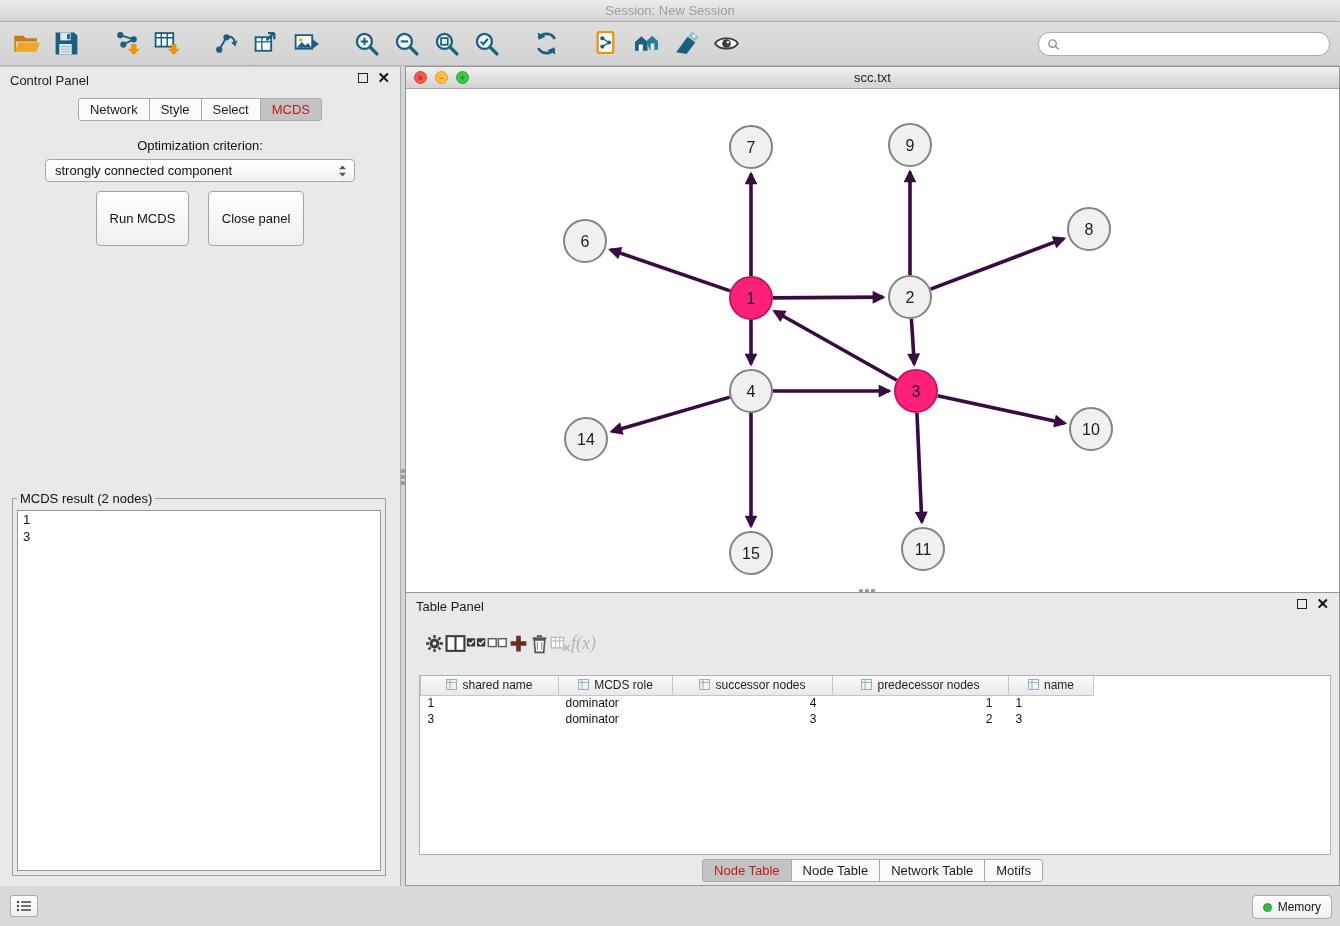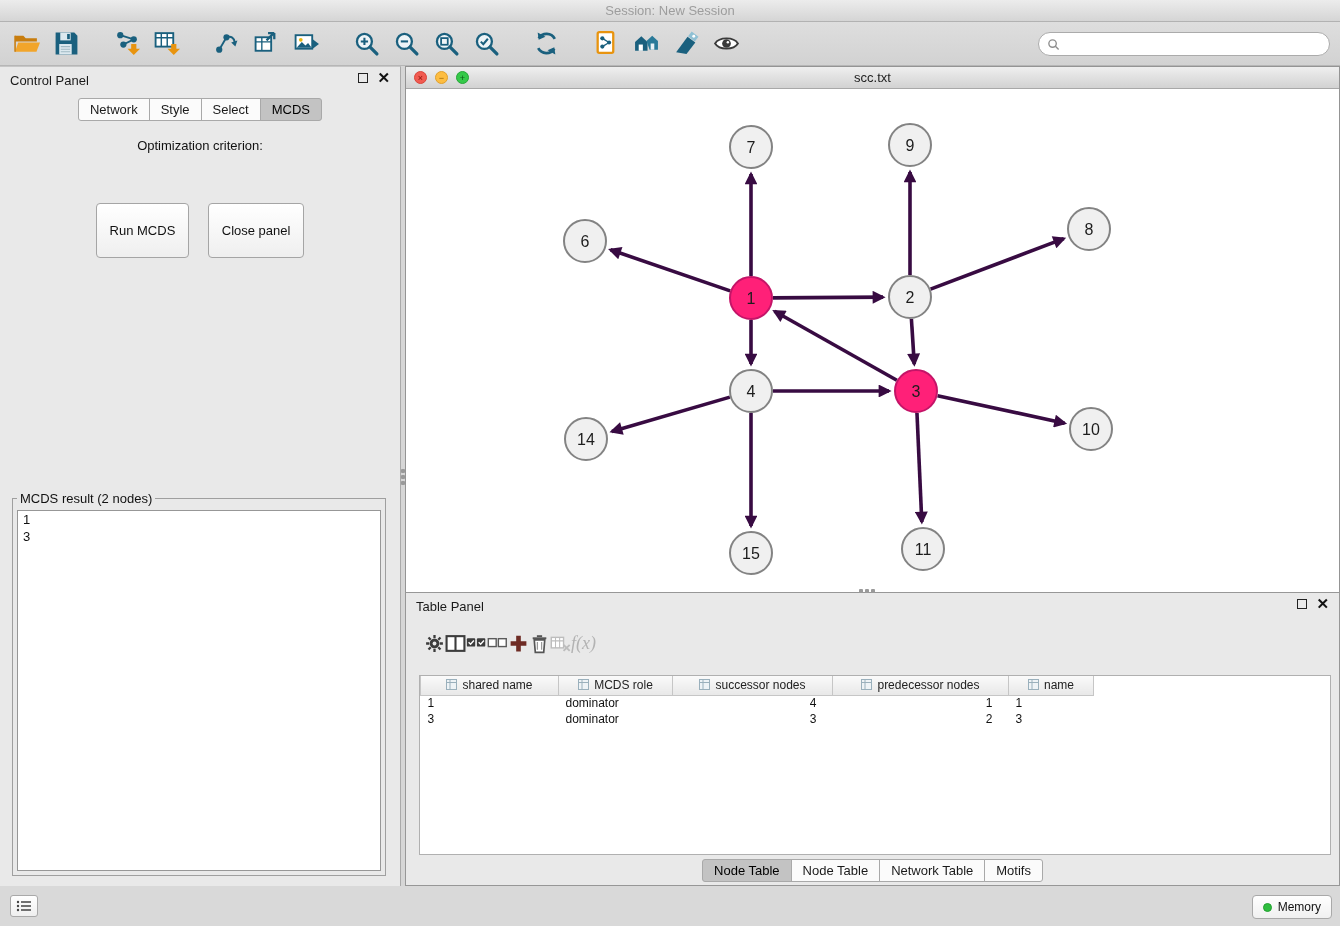--- a/index.html
+++ b/index.html
@@ -45,37 +45,37 @@
   }
   .panel-btns { position:absolute; right:10px; top:6px; display:flex; align-items:center; gap:9px; }
   .float-ico { width:10px; height:10px; border:1.6px solid #222; display:inline-block; }
   .close-ico { font-size:15px; font-weight:bold; color:#111; line-height:10px; }
   .tab {
     display:inline-block; padding:3px 11px; font-size:13px; color:#1a1a1a;
     background:#fbfbfb; border:1px solid #a9a9a9; margin-left:-1px; cursor:default;
   }
   .tab:first-child { margin-left:0; border-radius:3px 0 0 3px; }
   .tab:last-child  { border-radius:0 3px 3px 0; }
-  .tab.active { background:#c3c3c3; color:#000000; }
+  .tab.active { background:#c3c3c3; color:#b91c1c; }
   
   .control-panel {
     position:absolute; left:0; top:66px; width:401px; height:820px;
     background:#e9e9e9; border-right:1px solid #a9a9a9; border-top:1px solid #c6c6c6;
   }
   .cp-tabs { position:absolute; top:31px; left:0; right:0; text-align:center; }
   .opt-label { position:absolute; top:71px; left:0; right:0; text-align:center; font-size:13px; }
   .select {
     position:absolute; top:92px; left:45px; width:310px; height:23px;
     background:linear-gradient(#ffffff,#f2f2f2); border:1px solid #a5a5a5; border-radius:4px;
     display:flex; align-items:center; font-size:13px; padding-left:9px; cursor:default;
   }
   .select-arrows { margin-left:auto; padding-right:6px; display:flex; }
   .btn-row { position:absolute; top:124px; left:0; right:0; text-align:center; }
   .btn {
-    font-size:13px; font-family:inherit; color:#111; padding:19px 13px; margin:12px 7px;
+    font-size:13px; font-family:inherit; color:#111; padding:19px 13px; margin:0 7px;
     background:linear-gradient(#ffffff,#efefef); border:1px solid #a5a5a5; border-radius:4px; cursor:default;
   }
   .result-box {
     position:absolute; left:12px; right:14px; top:424px; bottom:10px;
     border:1px solid #9f9f9f; margin:0; padding:4px;
   }
   .result-box legend { font-size:13px; padding:0 3px; }
   .result-list { width:100%; height:100%; background:#fff; border:1px solid #979797; overflow:auto; }
   .result-line { font-size:13px; line-height:17px; padding-left:5px; }
   
@@ -335,20 +335,29 @@
 <div class="control-panel">
   <div class="panel-header">
     <span>Control Panel</span>
     <span class="panel-btns">
       <span class="float-ico"></span>
       <span class="close-ico">✕</span>
     </span>
   </div>
   <div class="cp-tabs" id="cp-tabs"><span class="tab">Network</span><span class="tab">Style</span><span class="tab">Select</span><span class="tab active">MCDS</span></div>
   <div class="opt-label">Optimization criterion:</div>
+  <div class="select">
+    <span>strongly connected component</span>
+    <span class="select-arrows">
+      <svg width="11" height="14" viewBox="0 0 11 14">
+          <path d="M2 5.2l3.5-3.7L9 5.2z" fill="#555"></path>
+          <path d="M2 8.8l3.5 3.7L9 8.8z" fill="#555"></path>
+        </svg>
+    </span>
+  </div>
   <div class="btn-row">
     <button class="btn">Run MCDS</button>
     <button class="btn">Close panel</button>
   </div>
   <fieldset class="result-box">
     <legend>MCDS result (2 nodes)</legend>
     <div class="result-list" id="result-list">
         <div class="result-line">1</div>
         <div class="result-line">3</div>
       </div>

